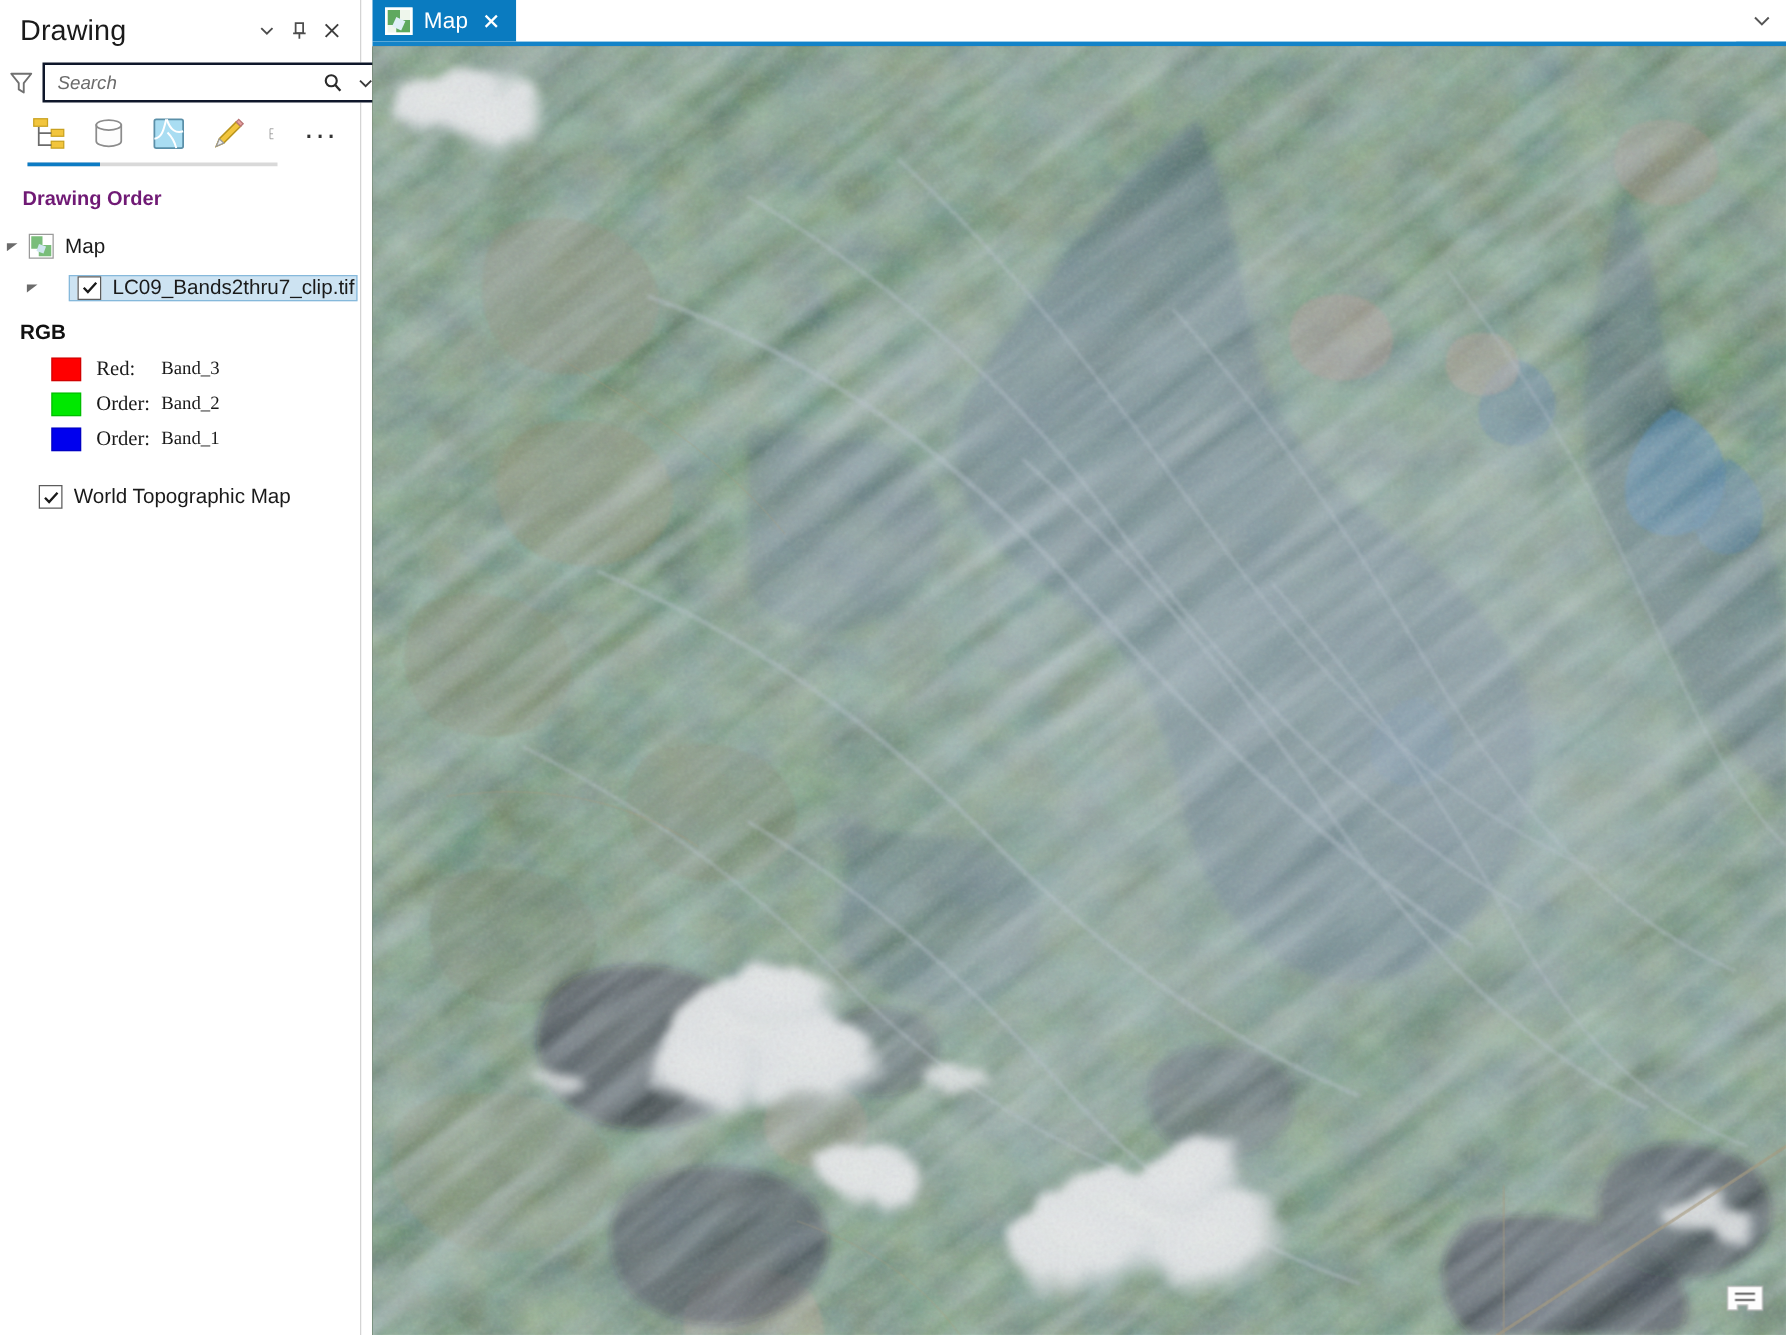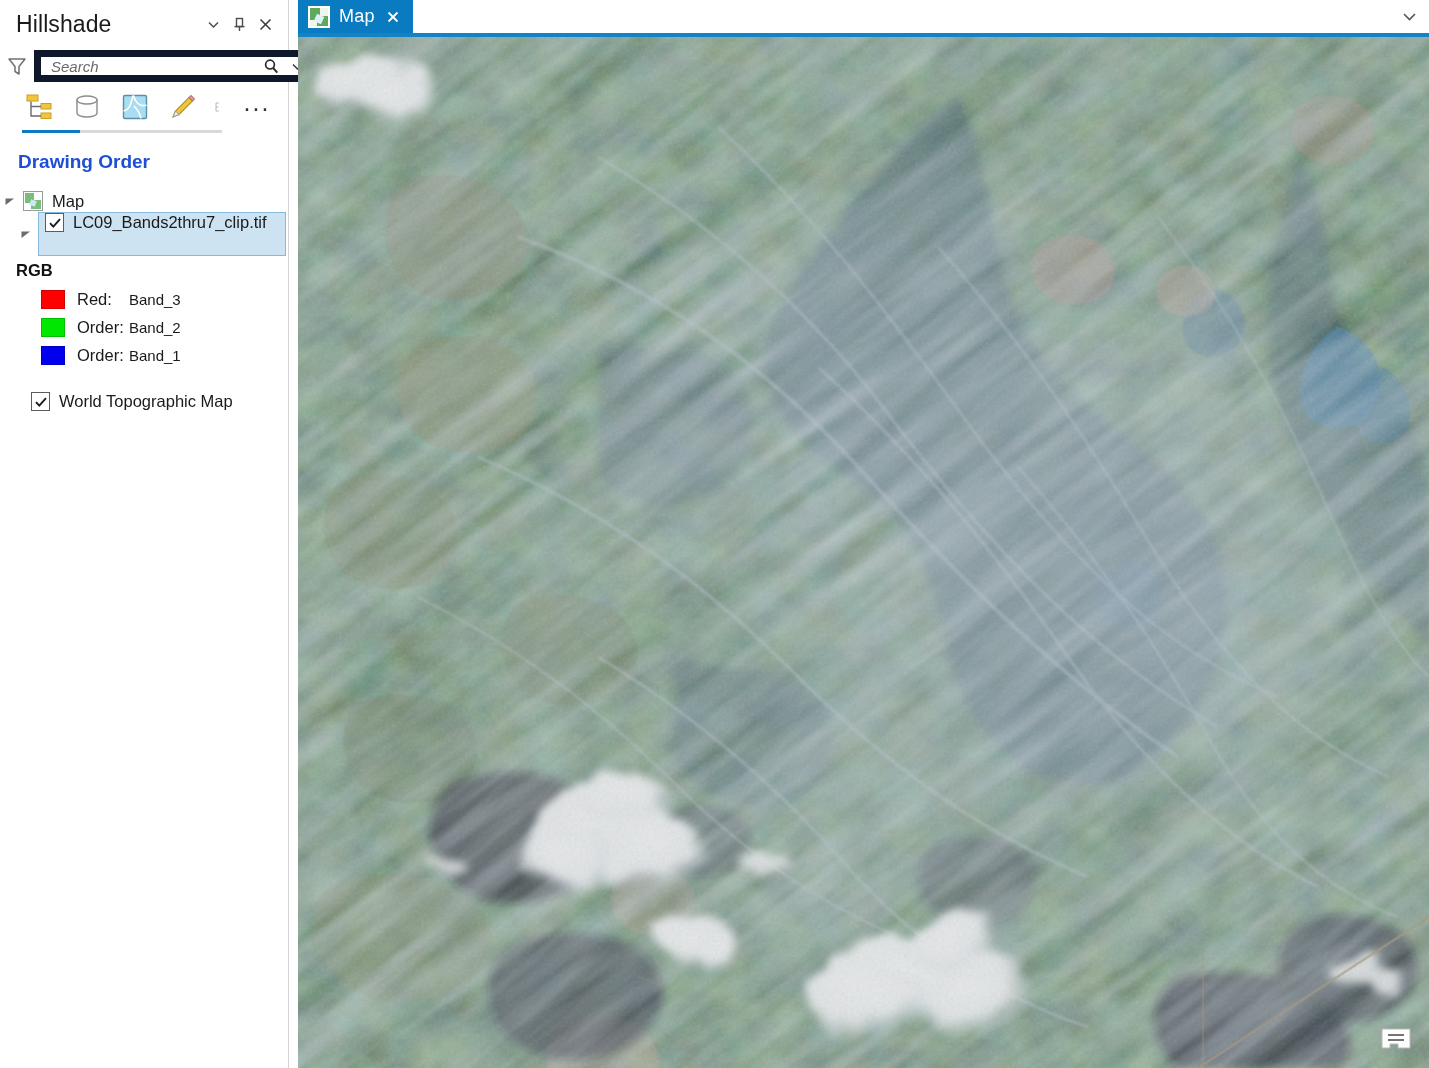--- a/index.html
+++ b/index.html
@@ -57,21 +57,21 @@
     margin-top: 4px;
   }
   #filter-icon {
     width: 30px; height: 30px;
     display:flex; align-items:center; justify-content:center;
     flex: 0 0 30px;
   }
   #search-box {
     flex: 1 1 auto;
     height: 32px;
-    border: 7px solid #0f172a;
+    border: 2px solid #0f172a;
     background: #ffffff;
     display: flex;
     align-items: center;
     box-sizing: border-box;
     margin-left: 2px;
   }
   #search-input {
     flex: 1 1 auto;
     border: none;
     outline: none;
@@ -126,22 +126,22 @@
   }
 
   
   #toc {
     padding-top: 18px;
     font-size: 16.5px;
     color: #1a1a1a;
   }
   #drawing-order {
     font-weight: bold;
-    font-size: 19px;
-    color: #1d4ed8;
+    font-size: 16px;
+    color: #701a75;
     padding-left: 18px;
     margin-bottom: 13px;
   }
   .toc-row {
     display: flex;
     align-items: center;
     height: 30px;
     position: relative;
   }
   .twisty {
@@ -199,44 +199,46 @@
     align-items: center;
   }
   #row-layer-twisty {
     width: 16px; height: 16px;
     display:flex; align-items:center; justify-content:center;
     flex: 0 0 16px;
     margin-right: 4px;
   }
   #row-layer {
     flex: 1 1 auto;
-    height: 44px;
+    height: 21px;
     background: #cde3f2;
     border: 1px solid #86b9db;
     box-sizing: border-box;
     display: flex;
     align-items: flex-start;
     padding-left: 6px;
     margin-right: 2px;
+    margin-left: 17px;
   }
 
   
   #rgb-label {
     padding-left: 16px;
     font-weight: bold;
     font-size: 16.5px;
     color: #111;
     margin-top: 11px;
     margin-bottom: 5px;
   }
   .band-row {
     display: flex;
     align-items: center;
     height: 28px;
     padding-left: 41px;
+    font-family: Liberation Serif, serif;
   }
   .swatch {
     width: 24px; height: 19px;
     flex: 0 0 24px;
     border: 1px solid rgba(0,0,0,.18);
     box-sizing: border-box;
   }
   .band-name {
     margin-left: 12px;
     width: 52px;
@@ -350,21 +352,21 @@
   }
 </style>
 </head>
 <body>
 
 <div id="app">
 
   <div id="contents-pane">
 
     <div id="pane-header">
-      <div id="pane-title">Hillshade</div>
+      <div id="pane-title">Drawing</div>
       <div class="hdr-btn">
         <svg width="17" height="17" viewBox="0 0 17 17">
             <path d="M4 6.5 L8.5 11 L13 6.5" fill="none" stroke="#4d4d4d" stroke-width="1.5"></path>
           </svg>
       </div>
       <div class="hdr-btn">
         <svg width="17" height="17" viewBox="0 0 17 17">
           <rect x="5.5" y="2.5" width="6" height="8" fill="none" stroke="#4d4d4d" stroke-width="1.4"></rect>
           <line x1="3.5" y1="10.6" x2="13.5" y2="10.6" stroke="#4d4d4d" stroke-width="1.4"></line>
           <line x1="8.5" y1="10.6" x2="8.5" y2="15" stroke="#4d4d4d" stroke-width="1.4"></line>

